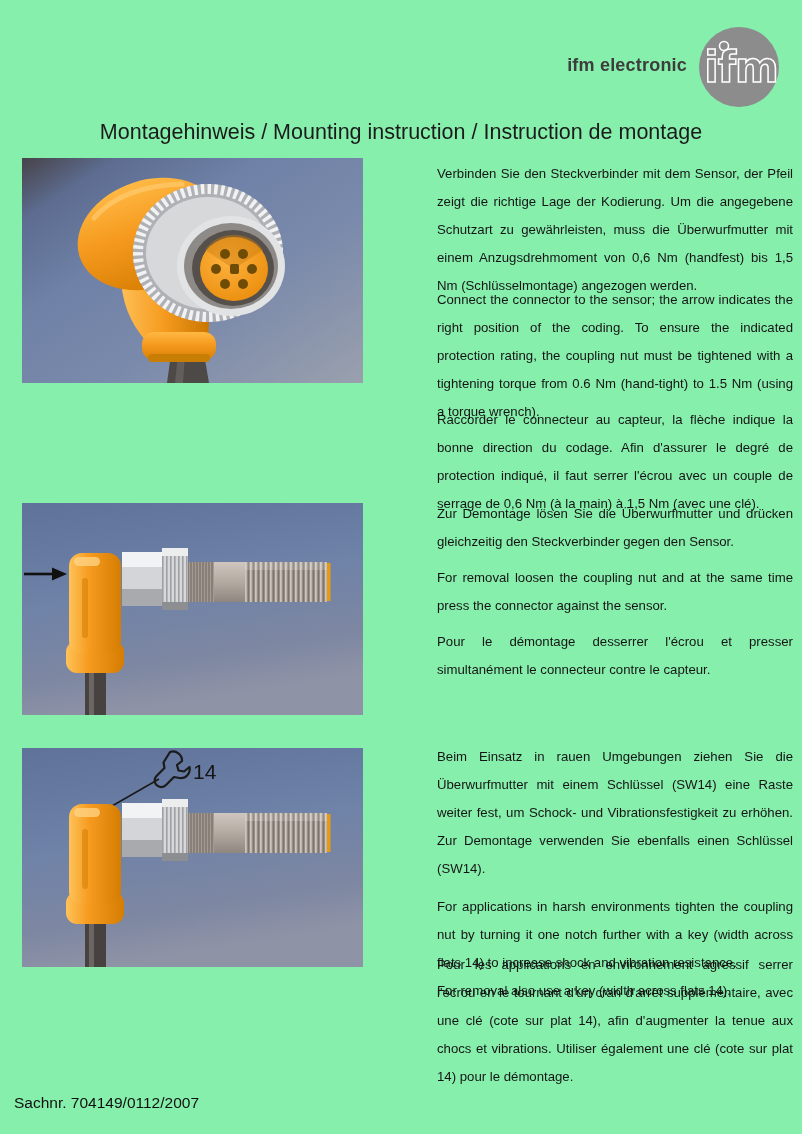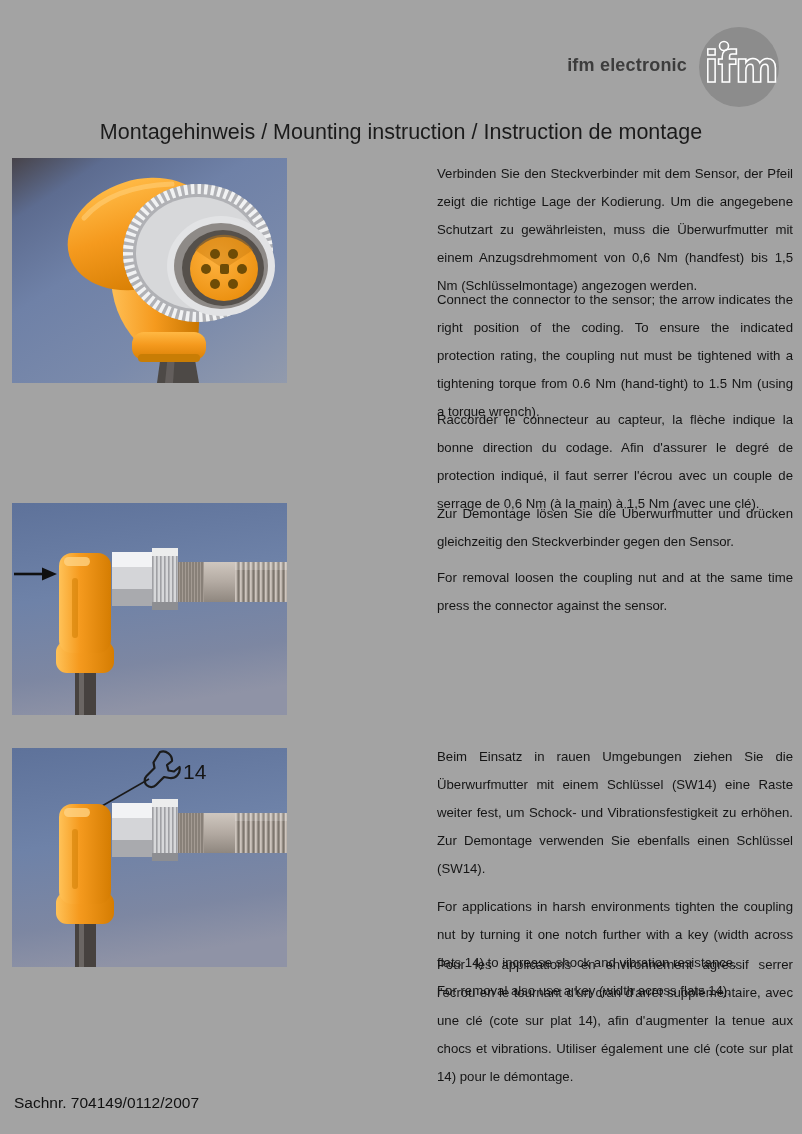--- a/index.html
+++ b/index.html
@@ -1,36 +1,36 @@
 <!DOCTYPE html>
 <html><head>
 <meta charset="utf-8">
 <style>
   html,body { margin:0; padding:0; background:#e8e8e8; }
   .page {
     position:relative; width:802px; height:1134px; margin:0 auto;
-    background:#a3a3a3; overflow:hidden;
+    background:#86efac; overflow:hidden;
     font-family:"Liberation Sans", sans-serif; color:#141414;
   }
   
   .brand {
     position:absolute; top:26px; right:22px;
     display:flex; align-items:center; gap:11px;
   }
   .brand-name {
     font-size:18px; font-weight:bold; color:#3d3d3d; letter-spacing:0.2px;
     padding-bottom:4px;
   }
   
   .title {
     position:absolute; top:120px; left:0; right:0;
     text-align:center; font-size:21.5px; font-weight:400; color:#1b1b1b;
   }
   
-  .fig { position:absolute; left:12px; width:275px; overflow:hidden;text-align:right; }
+  .fig { position:absolute; left:22px; width:341px; overflow:hidden;text-align:right; }
   .fig svg { display:block; }
   #fig1 { top:158px; height:225px; }
   #fig2 { top:503px; height:212px; }
   #fig3 { top:748px; height:219px; }
   
   .para {
     position:absolute; left:437px; width:356px;
     font-size:13.2px; line-height:28px; text-align:justify;
     white-space:pre-line; color:#151515;
   }
@@ -219,20 +219,21 @@
       </g>
     </svg>
   </div>
 
   <div class="para" style="top:160px">Verbinden Sie den Steckverbinder mit dem Sensor, der Pfeil zeigt die richtige Lage der Kodierung. Um die angegebene Schutzart zu gewährleisten, muss die Überwurfmutter mit einem Anzugsdrehmoment von 0,6 Nm (handfest) bis 1,5 Nm (Schlüsselmontage) angezogen werden.</div>
   <div class="para" style="top:286px">Connect the connector to the sensor; the arrow indicates the right position of the coding. To ensure the indicated protection rating, the coupling nut must be tightened with a tightening torque from 0.6 Nm (hand-tight) to 1.5 Nm (using a torque wrench).</div>
   <div class="para" style="top:406px">Raccorder le connecteur au capteur, la flèche indique la bonne direction du codage. Afin d'assurer le degré de protection indiqué, il faut serrer l'écrou avec un couple de serrage de 0,6 Nm (à la main) à 1,5 Nm (avec une clé).</div>
 
   <div class="para" style="top:564px">For removal loosen the coupling nut and at the same time press the connector against the sensor.</div>
   <div class="para" style="top:500px">Zur Demontage lösen Sie die Überwurfmutter und drücken gleichzeitig den Steckverbinder gegen den Sensor.</div>
+  <div class="para" style="top:628px">Pour le démontage desserrer l'écrou et presser simultanément le connecteur contre le capteur.</div>
 
   <div class="para" style="top:743px">Beim Einsatz in rauen Umgebungen ziehen Sie die Überwurfmutter mit einem Schlüssel (SW14) eine Raste weiter fest, um Schock- und Vibrationsfestigkeit zu erhöhen. Zur Demontage verwenden Sie ebenfalls einen Schlüssel (SW14).</div>
   <div class="para" style="top:893px">For applications in harsh environments tighten the coupling nut by turning it one notch further with a key (width across flats 14) to increase shock and vibration resistance.
 For removal also use a key (width across flats 14).</div>
   <div class="para" style="top:951px">Pour les applications en environnement agressif serrer l'écrou en le tournant d'un cran d'arrêt supplémentaire, avec une clé (cote sur plat 14), afin d'augmenter la tenue aux chocs et vibrations. Utiliser également une clé (cote sur plat 14) pour le démontage.</div>
 
   <div class="footer">
     <span>Sachnr. 704149/01</span><span class="date">12/2007</span>
   </div>
 

